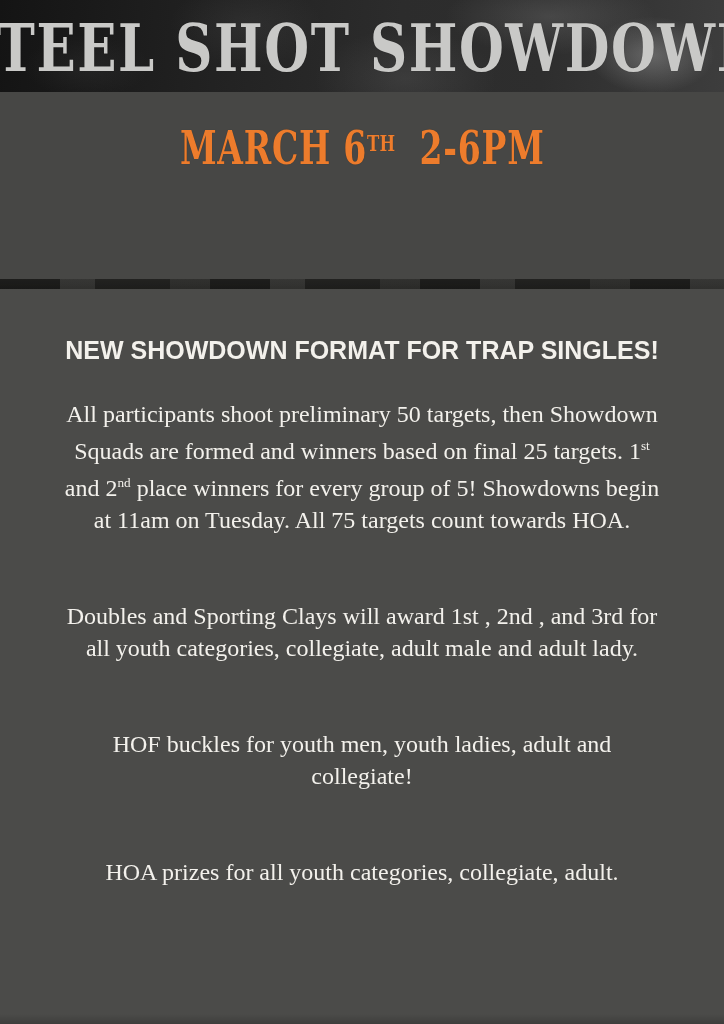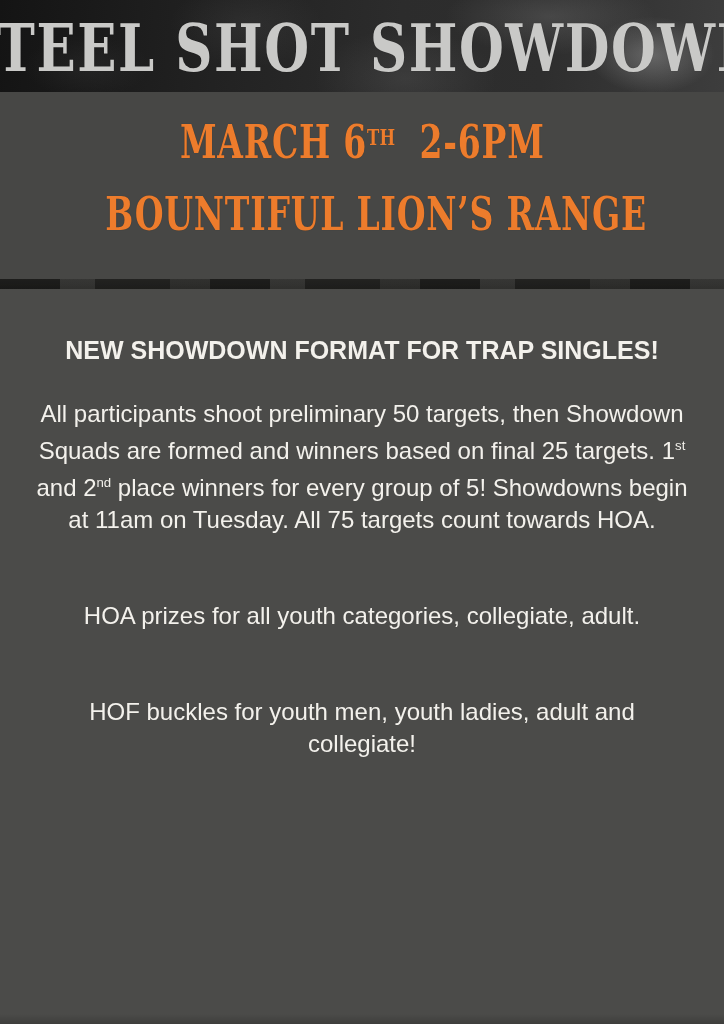--- a/index.html
+++ b/index.html
@@ -39,21 +39,21 @@
     line-height: 1;
     letter-spacing: 2px;
     color: var(--title-gray, #c9c9c7);
     white-space: pre;
     margin-top: 4px;
     text-shadow: 0 0 1px rgba(0,0,0,.45);
   }
   
   .dates {
     height: 187px;
-    padding-top: 16px;
+    padding-top: 22px;
     box-sizing: border-box;
     background: var(--dates-bg, #474745);
     text-align: center;
   }
   .date-line { line-height: 58px; margin-bottom: 3px; }
   .date-scale {
     display: inline-block;
     transform: scaleX(0.72);
     transform-origin: 50% 50%;
     font-size: 46px;
@@ -87,21 +87,21 @@
     font-size: 24px;
     line-height: 32px;
     white-space: pre-line;
   }
   .content .heading {
     font-weight: bold;
     font-size: 25px;
     white-space: pre-line;
     text-align: center;
   }
-  .content p { margin: 32px 0 0 0; white-space: pre-line; }
+  .content p { margin: 32px 0 0 0; white-space: pre-line; font-family: Liberation Serif, serif; }
   .content p.first { margin-top: 0; }
   .content sup { font-size: .55em; vertical-align: super; }
   .flyer::after {
     content: "";
     position: absolute;
     left: 0; right: 0; bottom: 0;
     height: 10px;
     background: linear-gradient(rgba(0,0,0,0), rgba(0,0,0,.18));
     pointer-events: none;
   }
@@ -110,32 +110,33 @@
 <body>
 
 <div class="flyer">
 
   <header class="banner">
     <h1 style="margin:0;"><span class="stencil title-scale">STEEL SHOT SHOWDOWN</span></h1>
   </header>
 
   <section class="dates">
     <div class="date-line"><span class="stencil date-scale"><span>MARCH 6</span><sup>TH</sup><span>  2-6PM</span></span></div>
-    <div class="date-line"><span class="stencil date-scale">BOUNTIFUL LION’S RANGE</span></div>
   </section>
 
   <div class="texture-strip"></div>
 
   <main class="content">
     <div class="heading">NEW SHOWDOWN FORMAT FOR TRAP SINGLES!</div>
     <p class="first"><span>All participants shoot preliminary 50 targets, then Showdown
 Squads are formed and winners based on final 25 targets. 1</span><sup>st</sup><span>
 and 2</span><sup>nd</sup><span> place winners for every group of 5! Showdowns begin
 at 11am on Tuesday. All 75 targets count towards HOA.</span></p>
-    <p>HOA prizes for all youth categories, collegiate, adult.</p>
+    <p>Doubles and Sporting Clays will award 1st , 2nd , and 3rd for
+all youth categories, collegiate, adult male and adult lady.</p>
     <p>HOF buckles for youth men, youth ladies, adult and
 collegiate!</p>
+    <p>HOA prizes for all youth categories, collegiate, adult.</p>
     
 
     
   </main>
 
 </div>
 
 </body></html>

